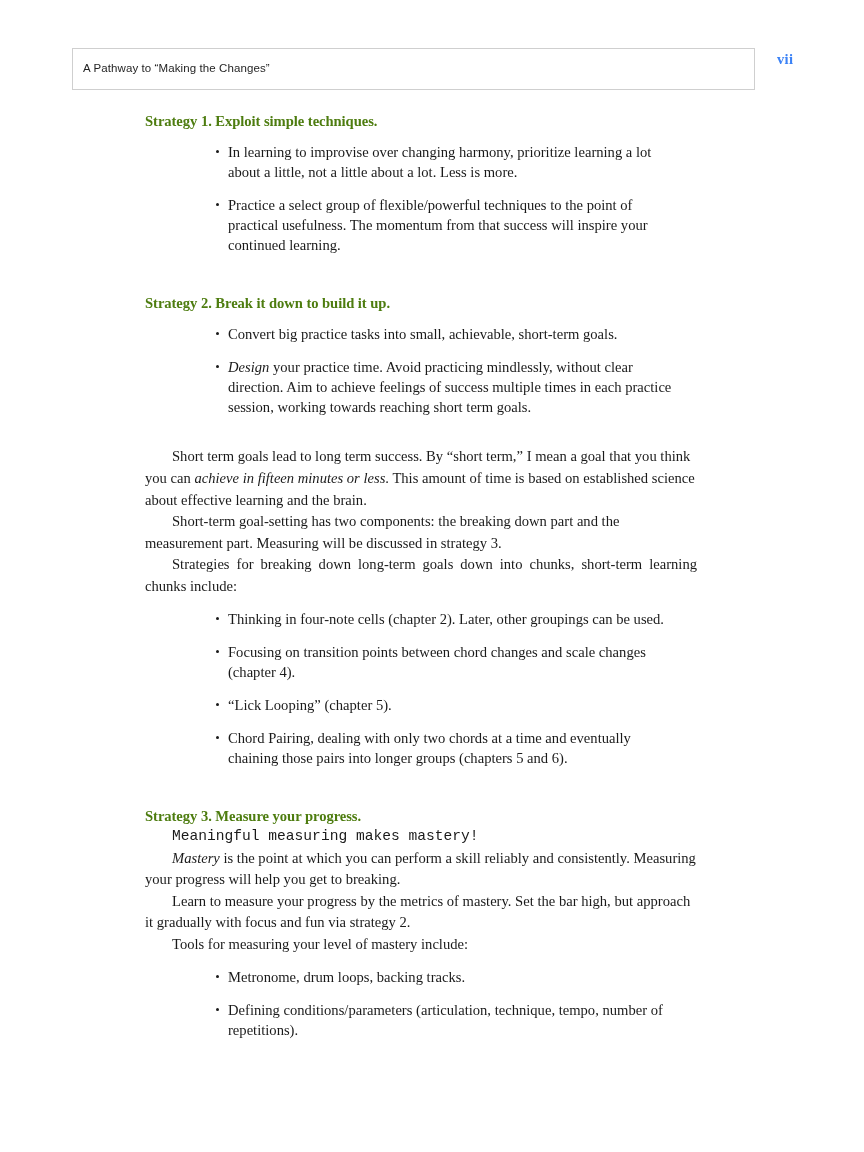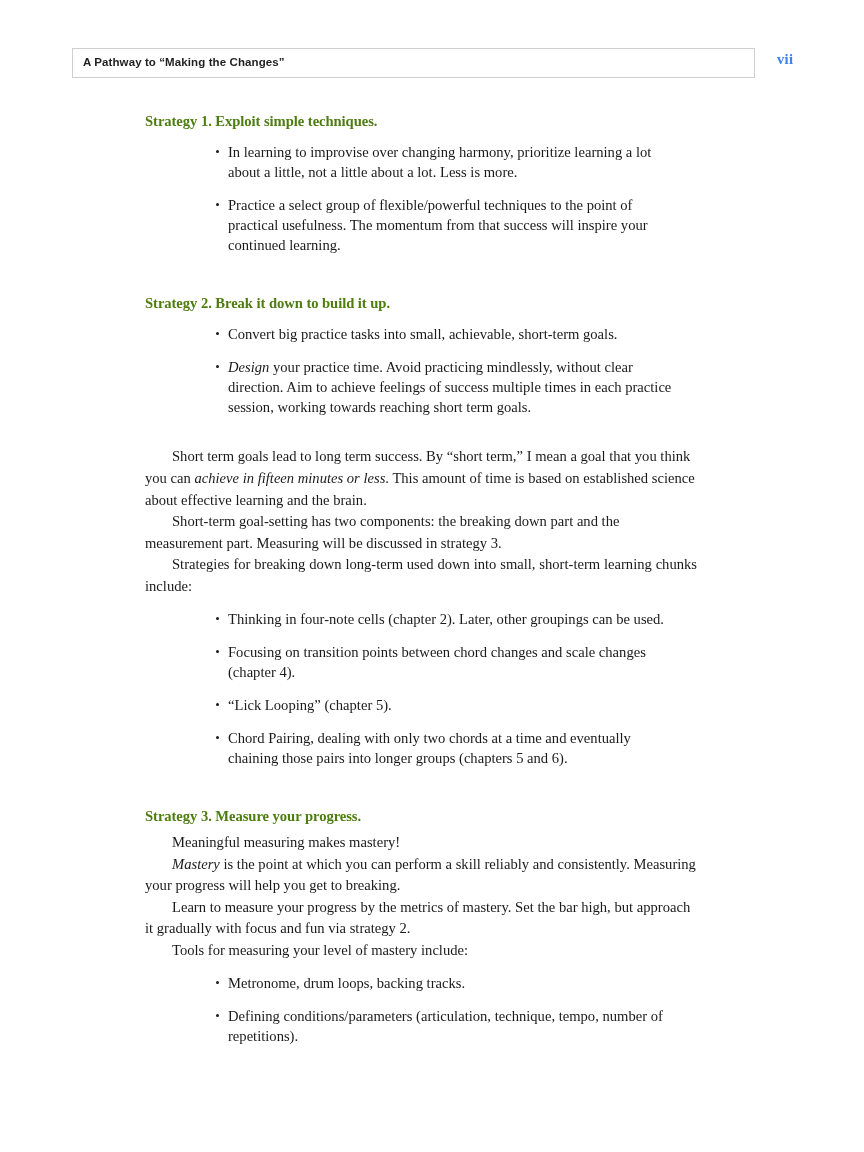--- a/index.html
+++ b/index.html
@@ -15,26 +15,25 @@
     color: #1a1a1a;
     overflow: hidden;
   }
 
   
   .page-header {
     position: absolute;
     left: 72px;
     top: 48px;
     width: 683px;
-    height: 30px;
+    height: 42px;
     box-sizing: border-box;
     border: 1px solid #cfcfcf;
     display: flex;
     align-items: center;
-    font-weight: bold;
   }
   .running-head {
     font-family: "Liberation Sans", "DejaVu Sans", sans-serif;
     font-size: 11.5px;
     line-height: 1;
     color: #1f1f1f;
     padding-left: 10px;
     letter-spacing: 0.1px;
     white-space: nowrap;
   }
@@ -149,40 +148,40 @@
     </li>
     <li>
       <span class="bullet-text"><i>Design</i><span> your practice time. Avoid practicing mindlessly, without clear direction. Aim to achieve feelings of success multiple times in each practice session, working towards reaching short term goals.</span></span>
     </li>
   </ul>
 
   <p class="body gap-lg"><span>Short term goals lead to long term success. By “short term,” I mean a goal that you think you can </span><i>achieve in fifteen minutes or less</i><span>. This amount of time is based on established science about effective learning and the brain.</span></p>
 
   <p class="body gap-sm">Short-term goal-setting has two components: the breaking down part and the measurement part. Measuring will be discussed in strategy 3.</p>
 
-  <p class="body justified gap-sm">Strategies for breaking down long-term used down into small, short-term learning chunks include:</p>
+  <p class="body justified gap-sm">Strategies for breaking down long-term goals down into chunks, short-term learning chunks include:</p>
 
   <ul class="bullets after-para">
     <li>
       <span class="bullet-text">Thinking in four-note cells (chapter 2). Later, other groupings can be used.</span>
     </li>
     <li>
       <span class="bullet-text">Focusing on transition points between chord changes and scale changes (chapter 4).</span>
     </li>
     <li>
       <span class="bullet-text">“Lick Looping” (chapter 5).</span>
     </li>
     <li>
       <span class="bullet-text">Chord Pairing, dealing with only two chords at a time and eventually chaining those pairs into longer groups (chapters 5 and 6).</span>
     </li>
   </ul>
 
   <h2 class="strategy-heading sp-h3">Strategy 3. Measure your progress.</h2>
 
-  <p class="body tight" style="margin-top:6px;">Meaningful measuring makes mastery!</p>
+  <p class="body tight" style="font-family:Liberation Mono, monospace;">Meaningful measuring makes mastery!</p>
 
   <p class="body gap-sm"><i>Mastery</i><span> is the point at which you can perform a skill reliably and consistently. Measuring your progress will help you get to breaking.</span></p>
 
   <p class="body gap-sm">Learn to measure your progress by the metrics of mastery. Set the bar high, but approach it gradually with focus and fun via strategy 2.</p>
 
   <p class="body gap-sm">Tools for measuring your level of mastery include:</p>
 
   <ul class="bullets after-para">
     <li>
       <span class="bullet-text">Metronome, drum loops, backing tracks.</span>

